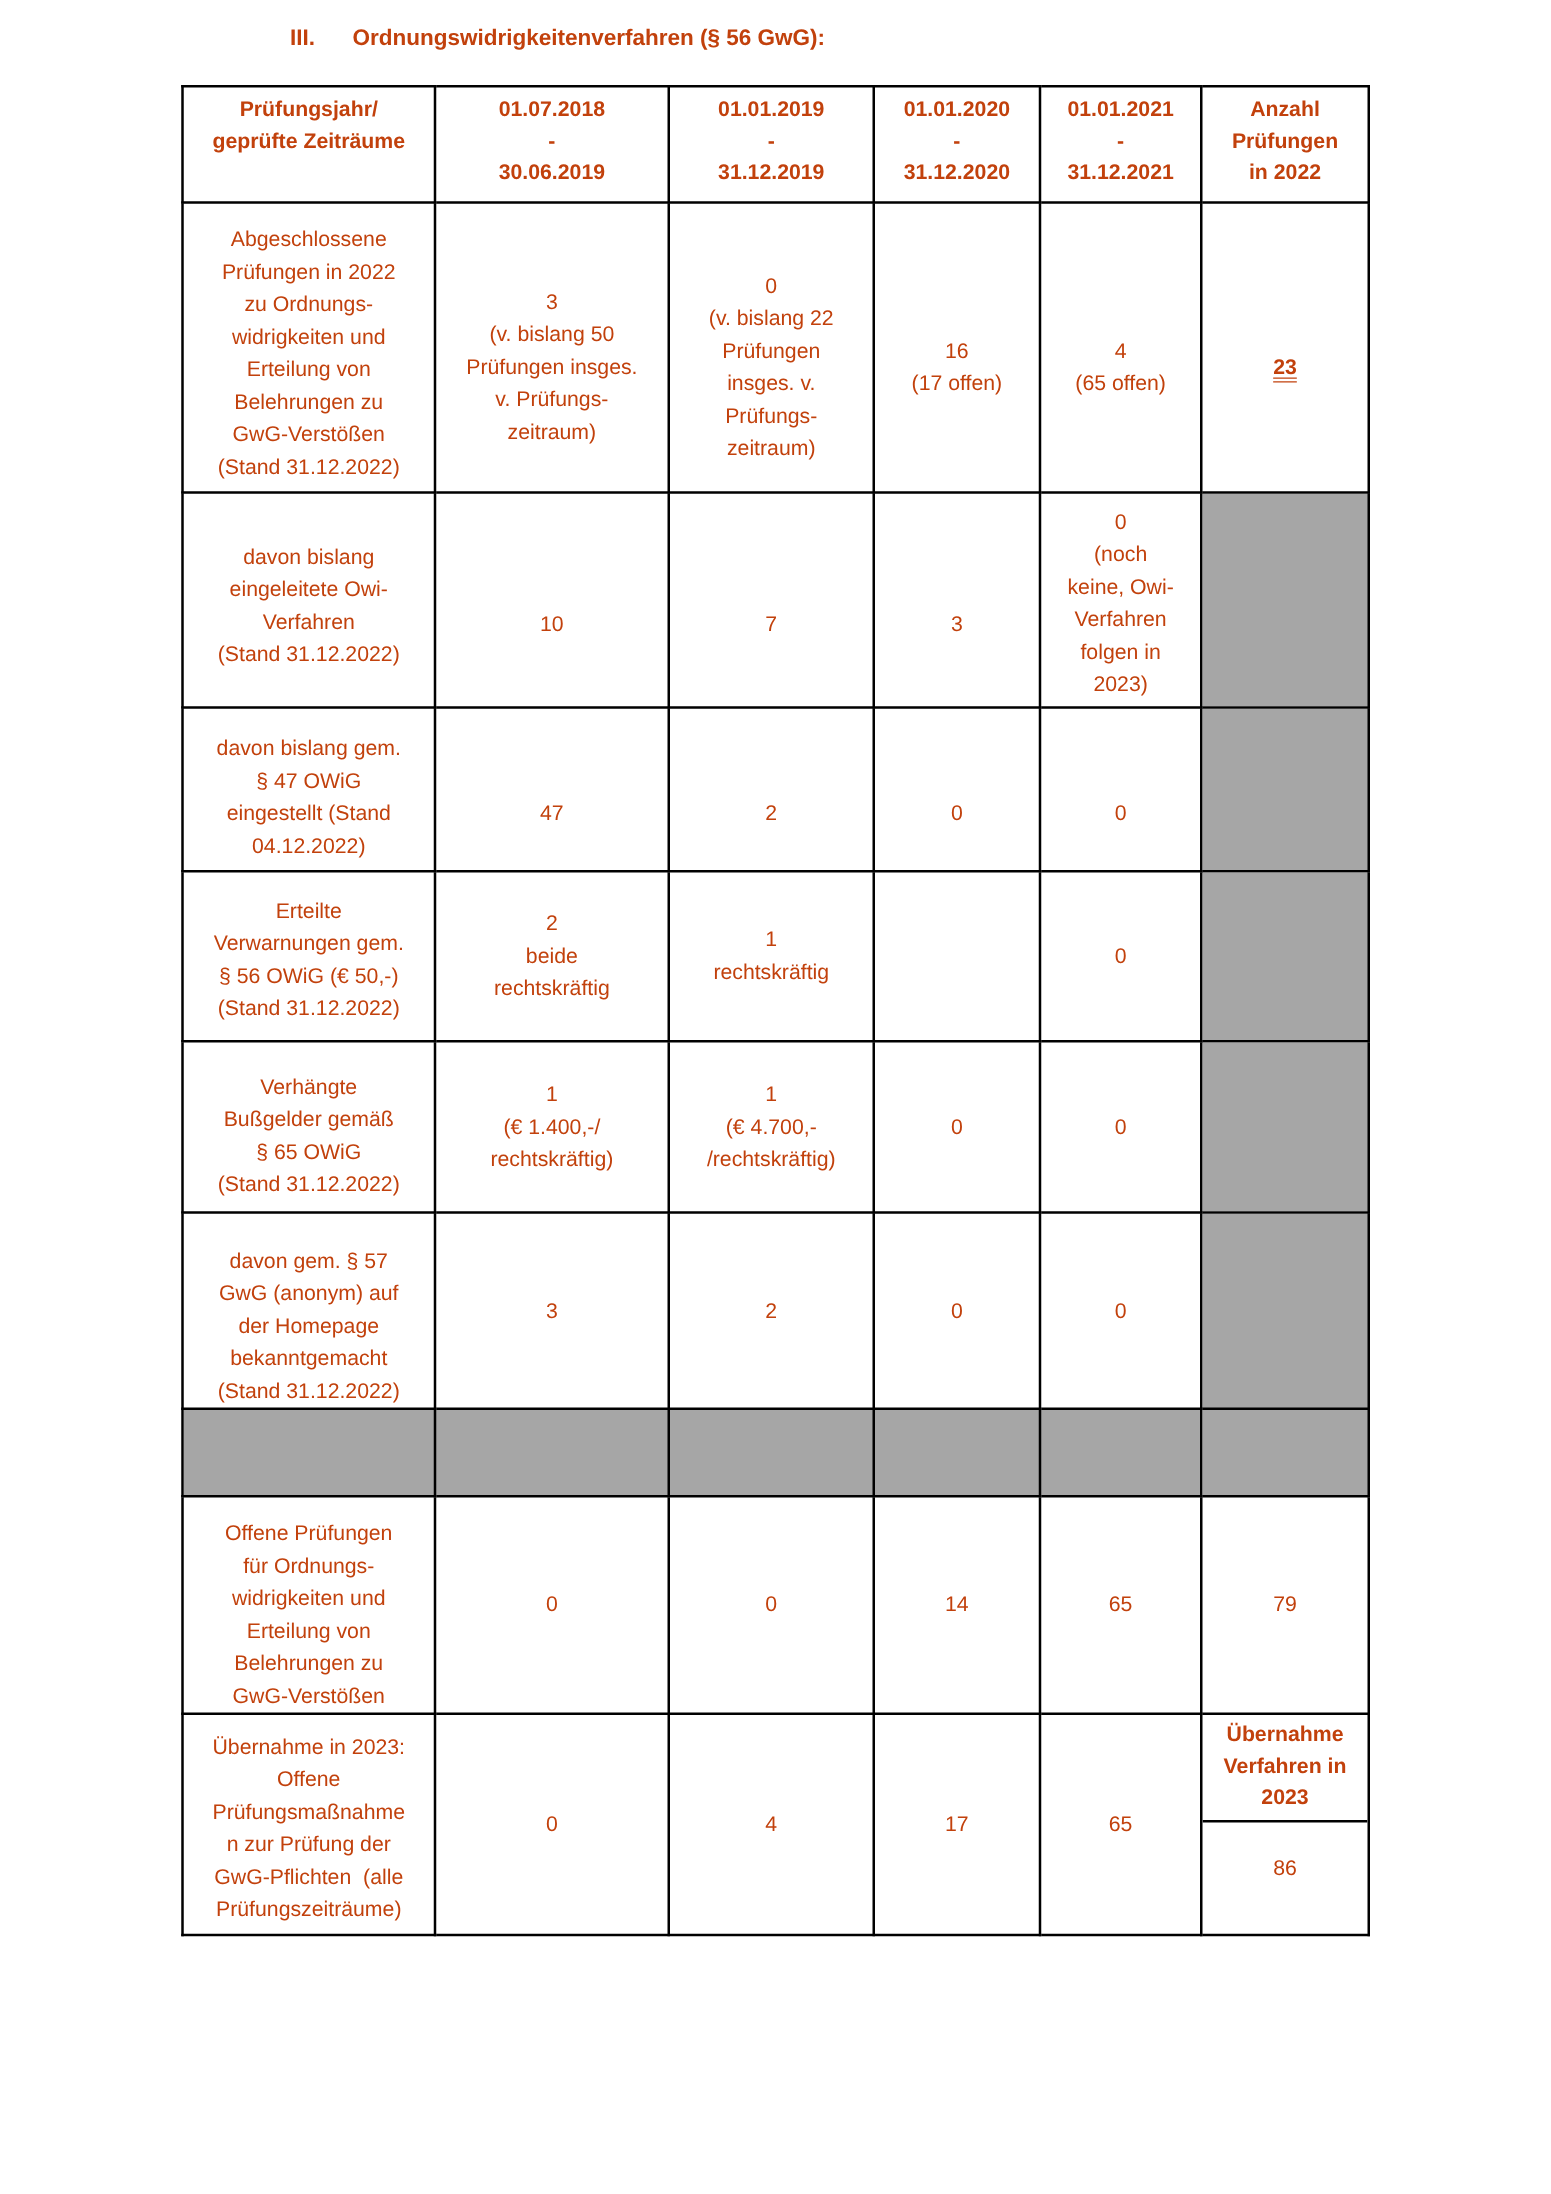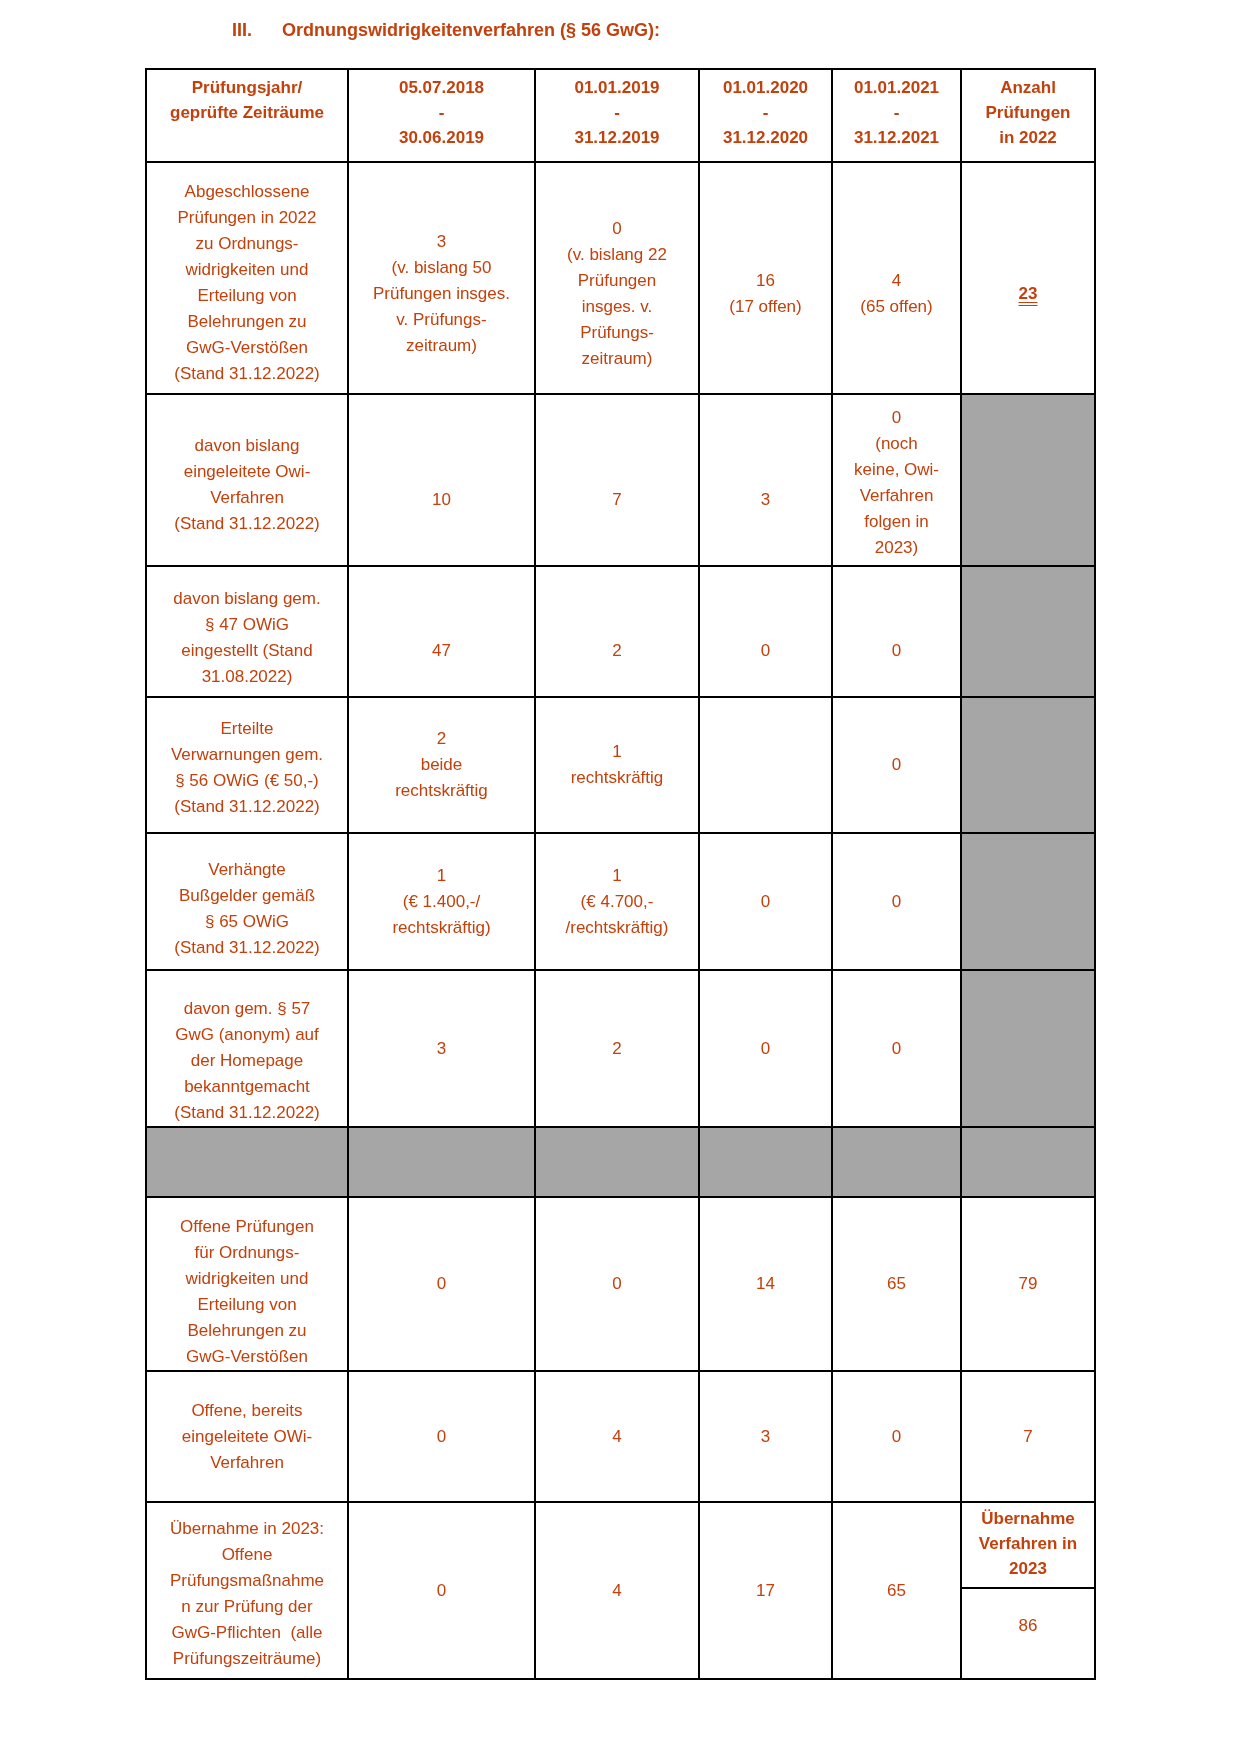--- a/index.html
+++ b/index.html
@@ -77,21 +77,21 @@
         <col style="width: 187px;">
         <col style="width: 164px;">
         <col style="width: 133px;">
         <col style="width: 129px;">
         <col style="width: 134px;">
       </colgroup>
     <tbody>
         <tr style="height: 93px;">
           <th>Prüfungsjahr/
 geprüfte Zeiträume</th>
-          <th>05.07.2018
+          <th>01.07.2018
 -
 30.06.2019</th>
           <th>01.01.2019
 -
 31.12.2019</th>
           <th>01.01.2020
 -
 31.12.2020</th>
           <th>01.01.2021
 -
@@ -139,21 +139,21 @@
 keine, Owi-
 Verfahren
 folgen in
 2023)</td>
           <td class="shaded"></td>
         </tr>
         <tr style="height: 131px;">
           <td class="label-cell v-top" style="padding-top: 12px;">davon bislang gem.
 § 47 OWiG
 eingestellt (Stand
-31.08.2022)</td>
+04.12.2022)</td>
           <td class="v-top" style="padding-top: 38px;">47</td>
           <td class="v-top" style="padding-top: 38px;">2</td>
           <td class="v-top" style="padding-top: 38px;">0</td>
           <td class="v-top" style="padding-top: 38px;">0</td>
           <td class="shaded"></td>
         </tr>
         <tr style="height: 136px;">
           <td class="label-cell v-top" style="padding-top: 6px;">Erteilte
 Verwarnungen gem.
 § 56 OWiG (€ 50,-)
@@ -208,30 +208,20 @@
 widrigkeiten und
 Erteilung von
 Belehrungen zu
 GwG-Verstößen</td>
           <td>0</td>
           <td>0</td>
           <td>14</td>
           <td>65</td>
           <td>79</td>
         </tr>
-        <tr style="height: 131px;">
-          <td class="label-cell">Offene, bereits
-eingeleitete OWi-
-Verfahren</td>
-          <td>0</td>
-          <td>4</td>
-          <td>3</td>
-          <td>0</td>
-          <td>7</td>
-        </tr>
         <tr style="height: 177px;">
           <td class="label-cell v-top" style="padding-top: 6px;">Übernahme in 2023:
 Offene
 Prüfungsmaßnahme
 n zur Prüfung der
 GwG-Pflichten  (alle
 Prüfungszeiträume)</td>
           <td>0</td>
           <td>4</td>
           <td>17</td>

